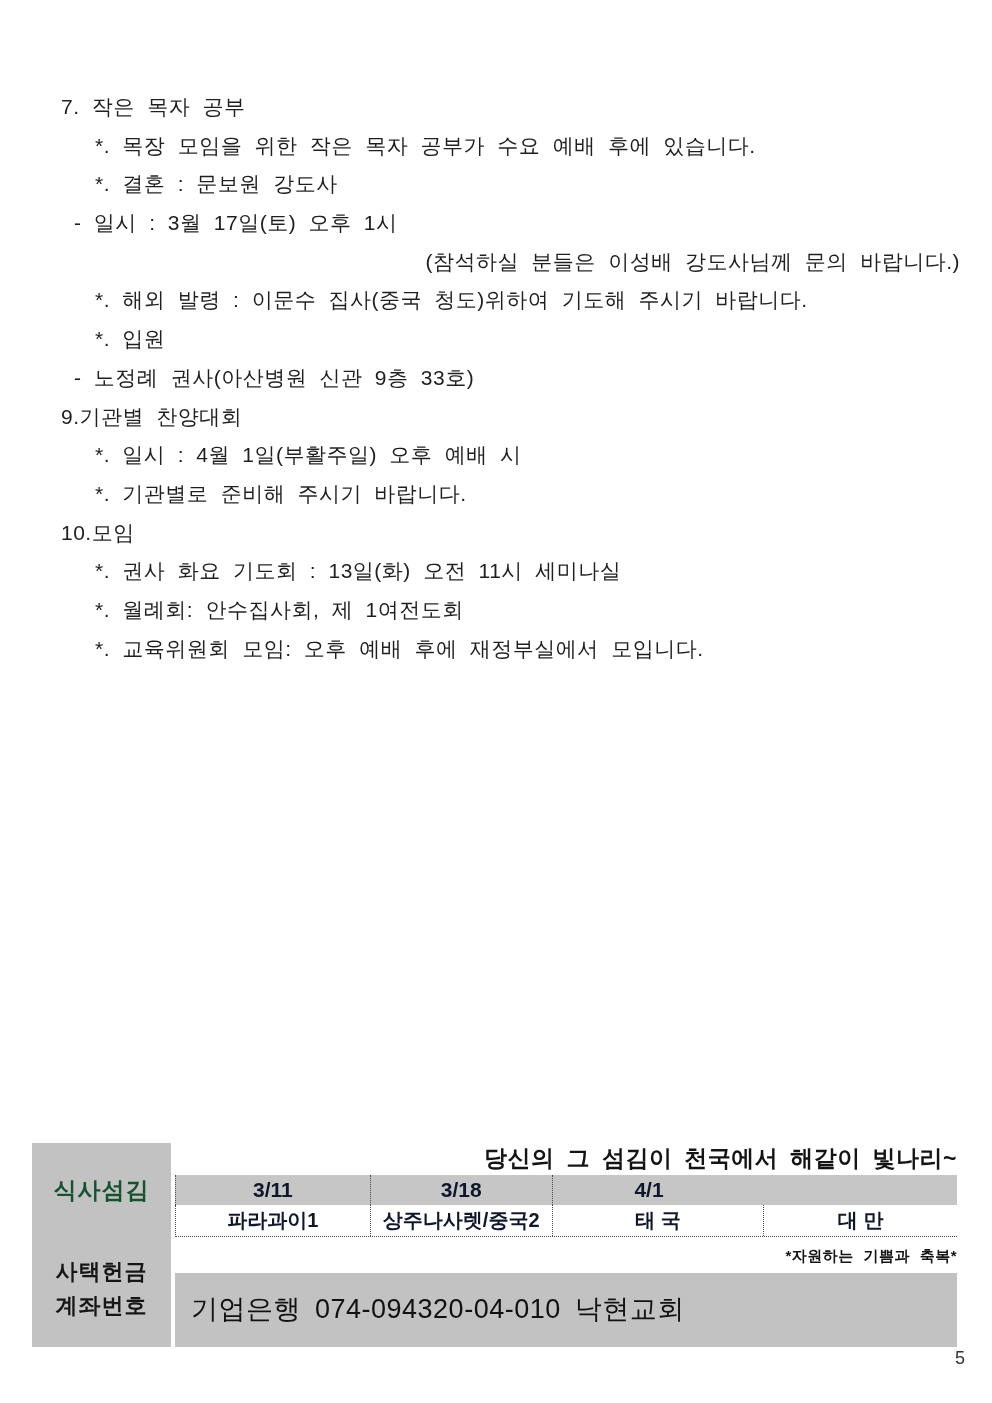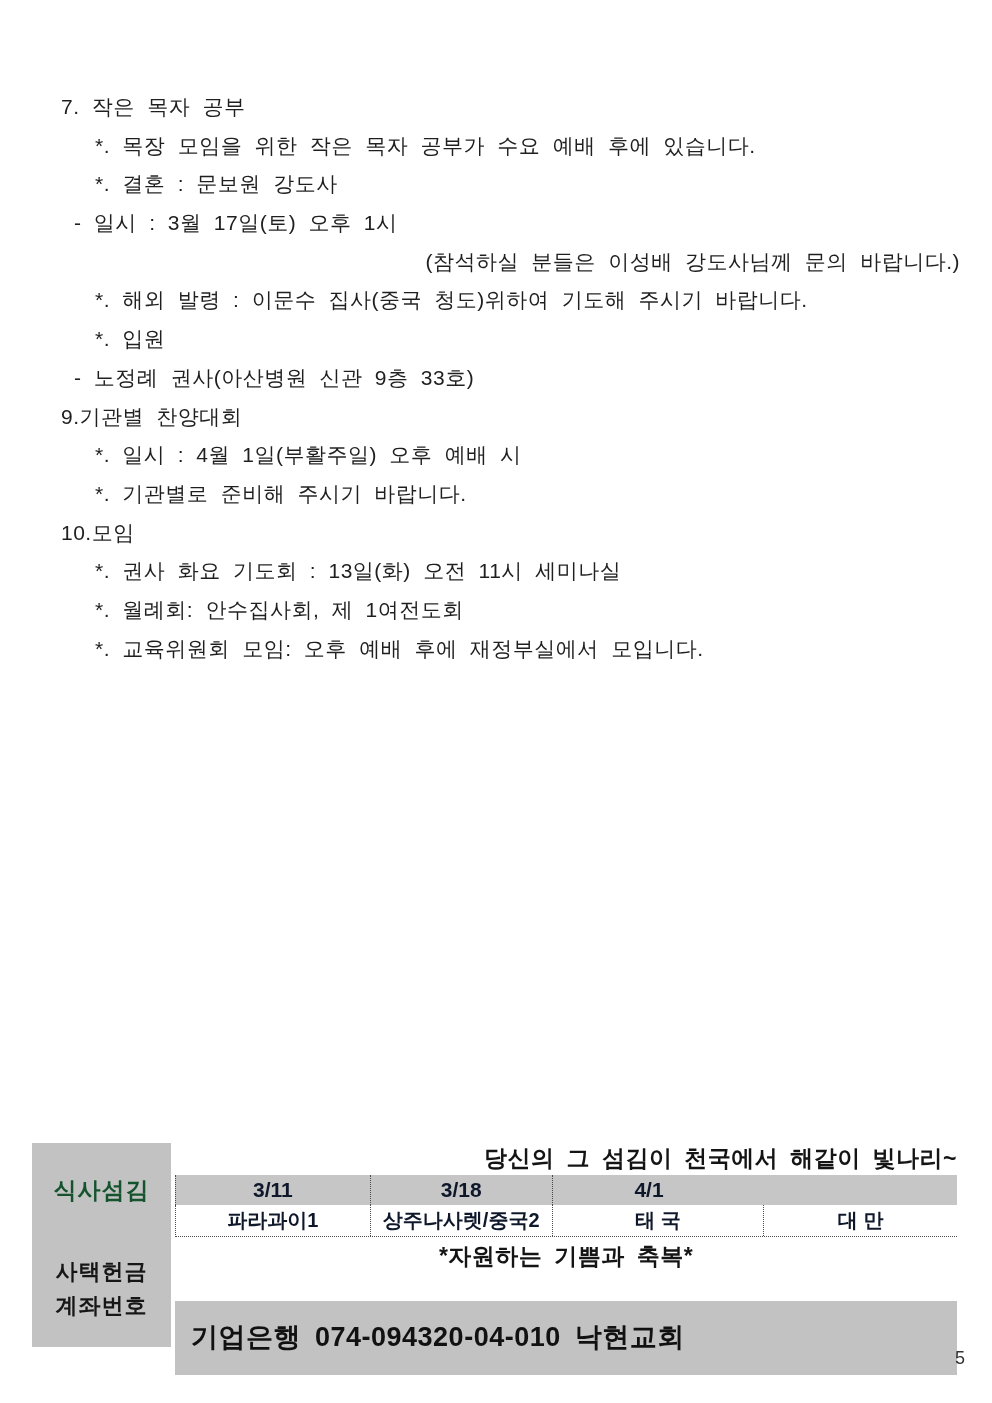--- a/index.html
+++ b/index.html
@@ -133,45 +133,44 @@
   .c4 { width: 24.8%; }
   .date-row .cell { line-height: 30px; font-size: 21px; }
   .country-row .cell { line-height: 30px; font-size: 20px; }
   .volunteer {
     position: absolute;
     top: 94px;
     left: 0;
     width: 100%;
     height: 36px;
     line-height: 38px;
-    text-align: center;
-    font-size: 23px;
+    text-align: right;
+    font-size: 15px;
     font-weight: bold;
     letter-spacing: 0.5px;
     word-spacing: 5px;
     white-space: nowrap;
     color: #141414;
   }
   .account {
     position: absolute;
     top: 130px;
     left: 0;
     width: 100%;
     height: 74px;
     background: #c2c2c2;
     line-height: 72px;
     padding-left: 16px;
     box-sizing: border-box;
     font-size: 27px;
-    font-weight: bold;
+    font-weight: normal;
     letter-spacing: 0.5px;
     word-spacing: 6px;
     white-space: nowrap;
     color: #111111;
-    margin-top: 28px;
   }
   .page-number {
     position: absolute;
     top: 1348px;
     right: 27px;
     font-size: 18px;
     color: #333333;
   }
 </style>
 </head>

